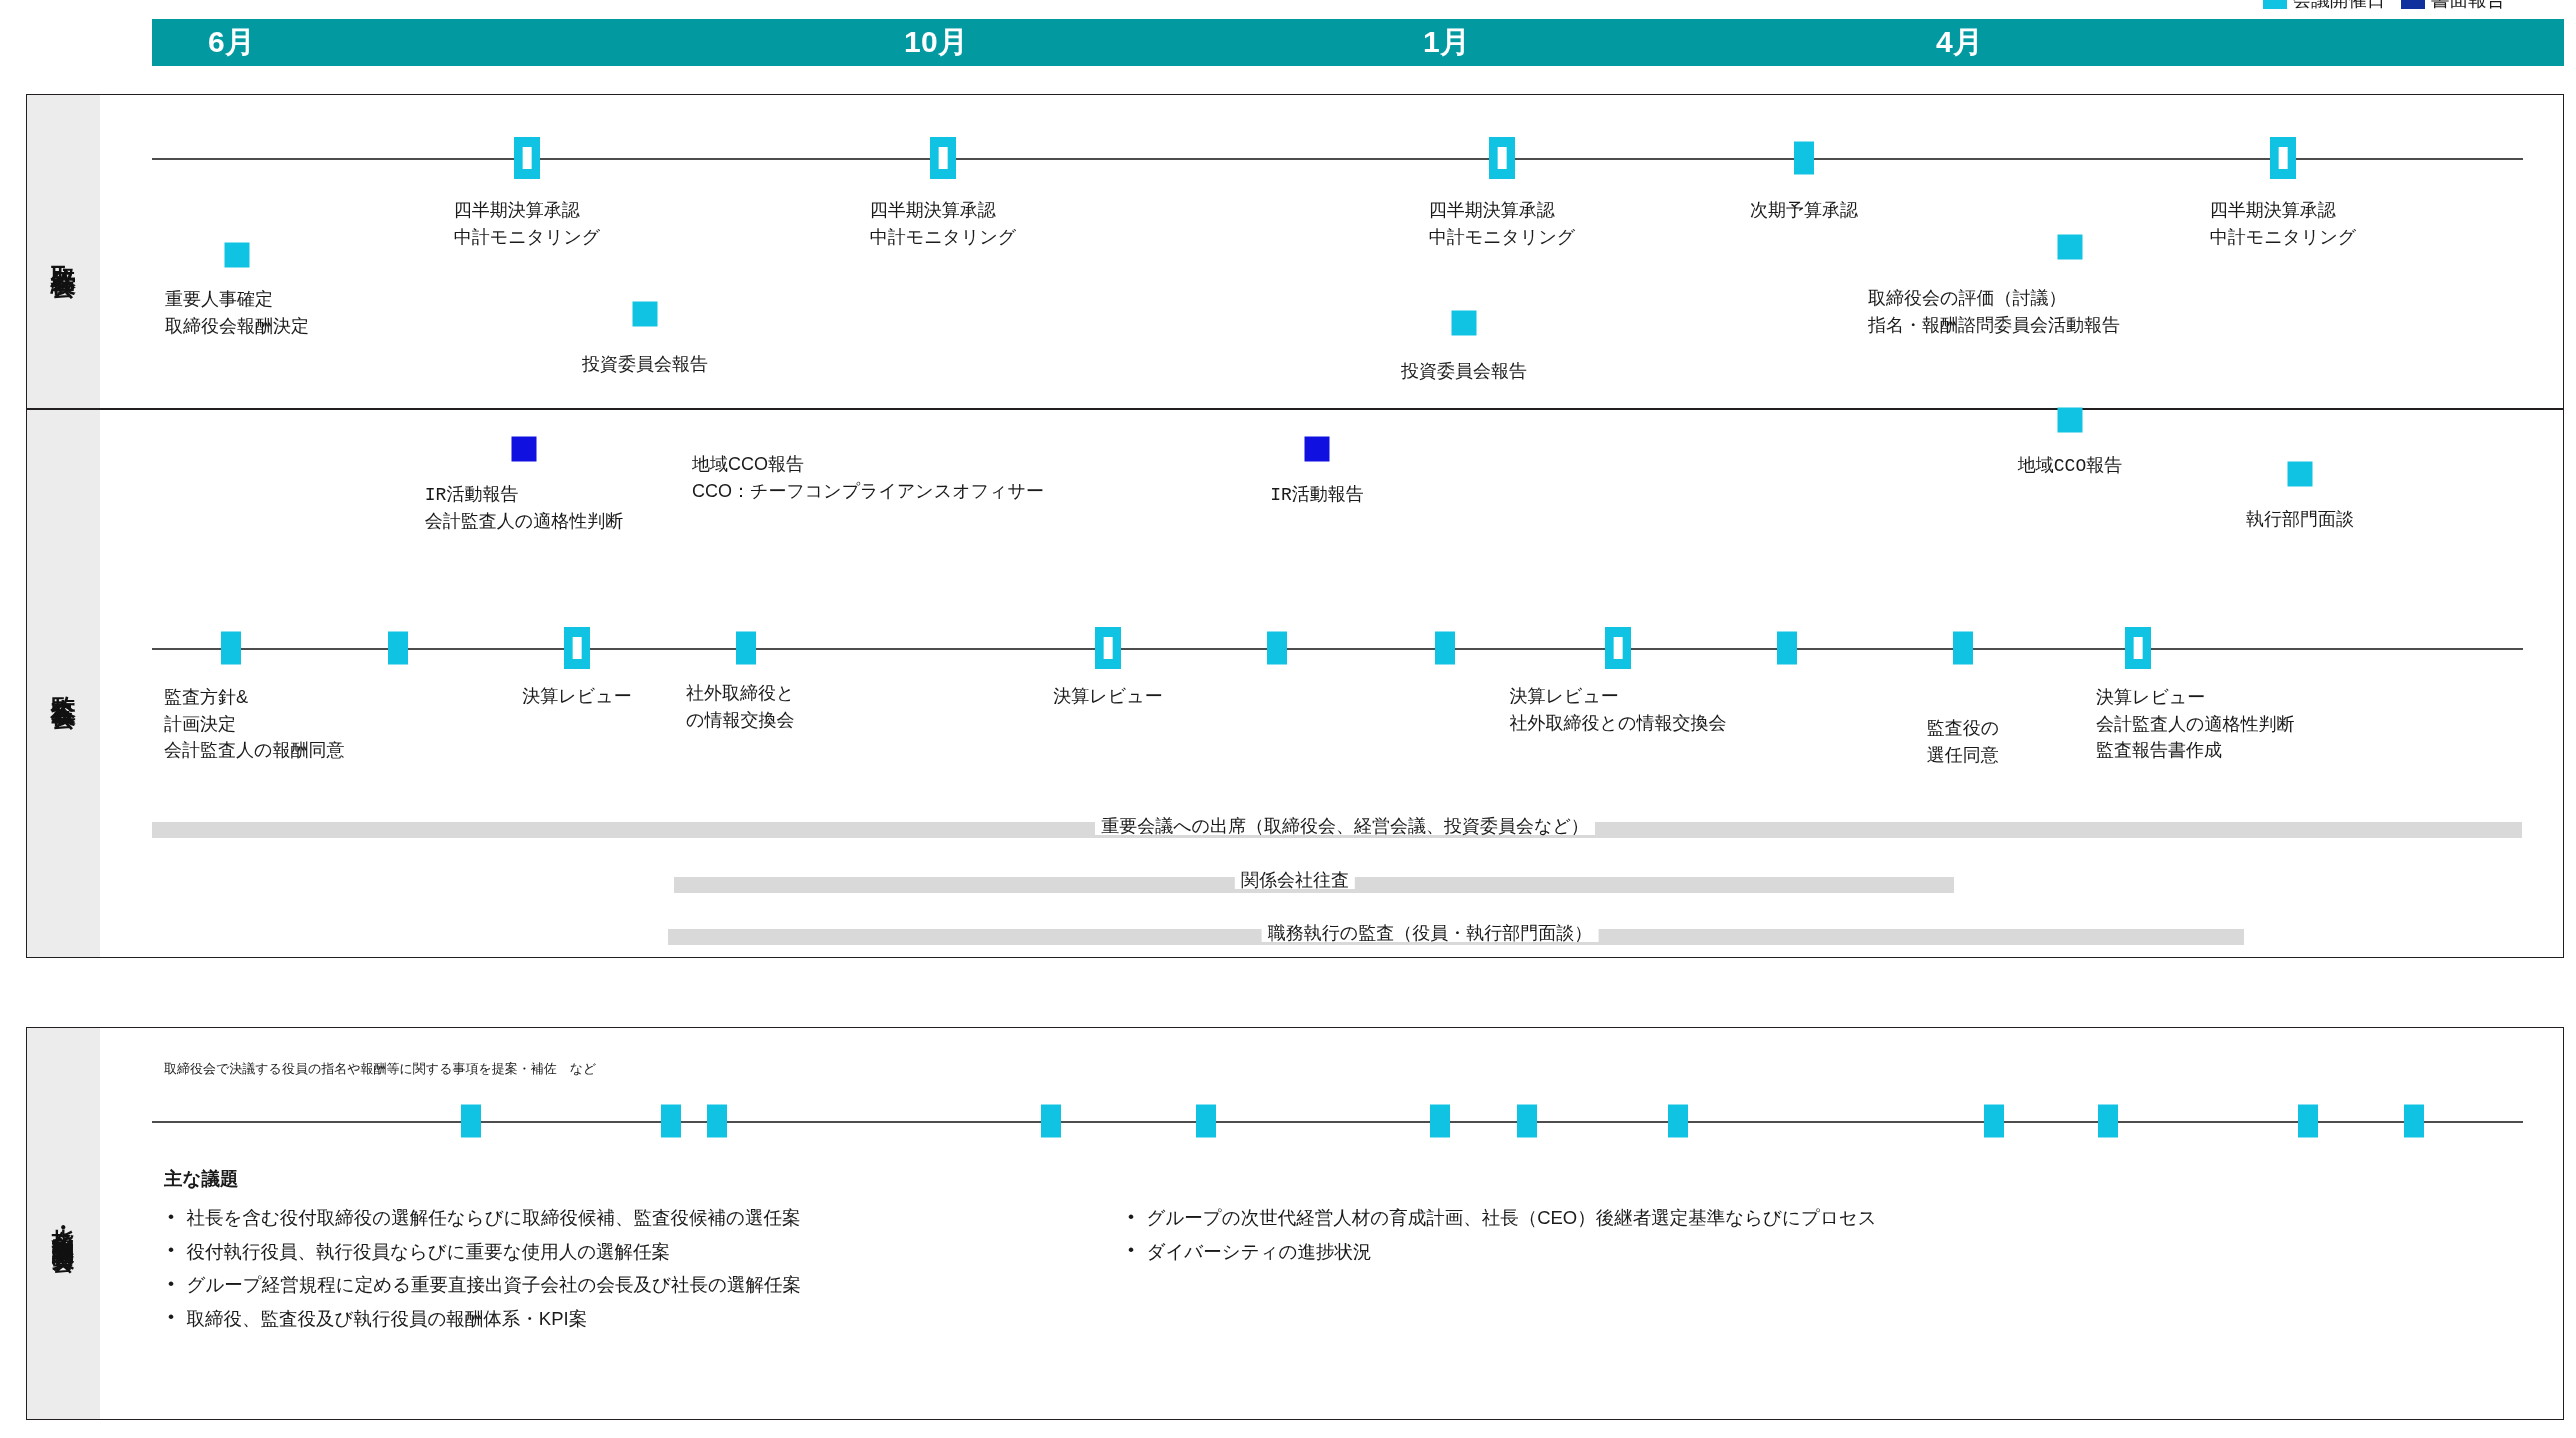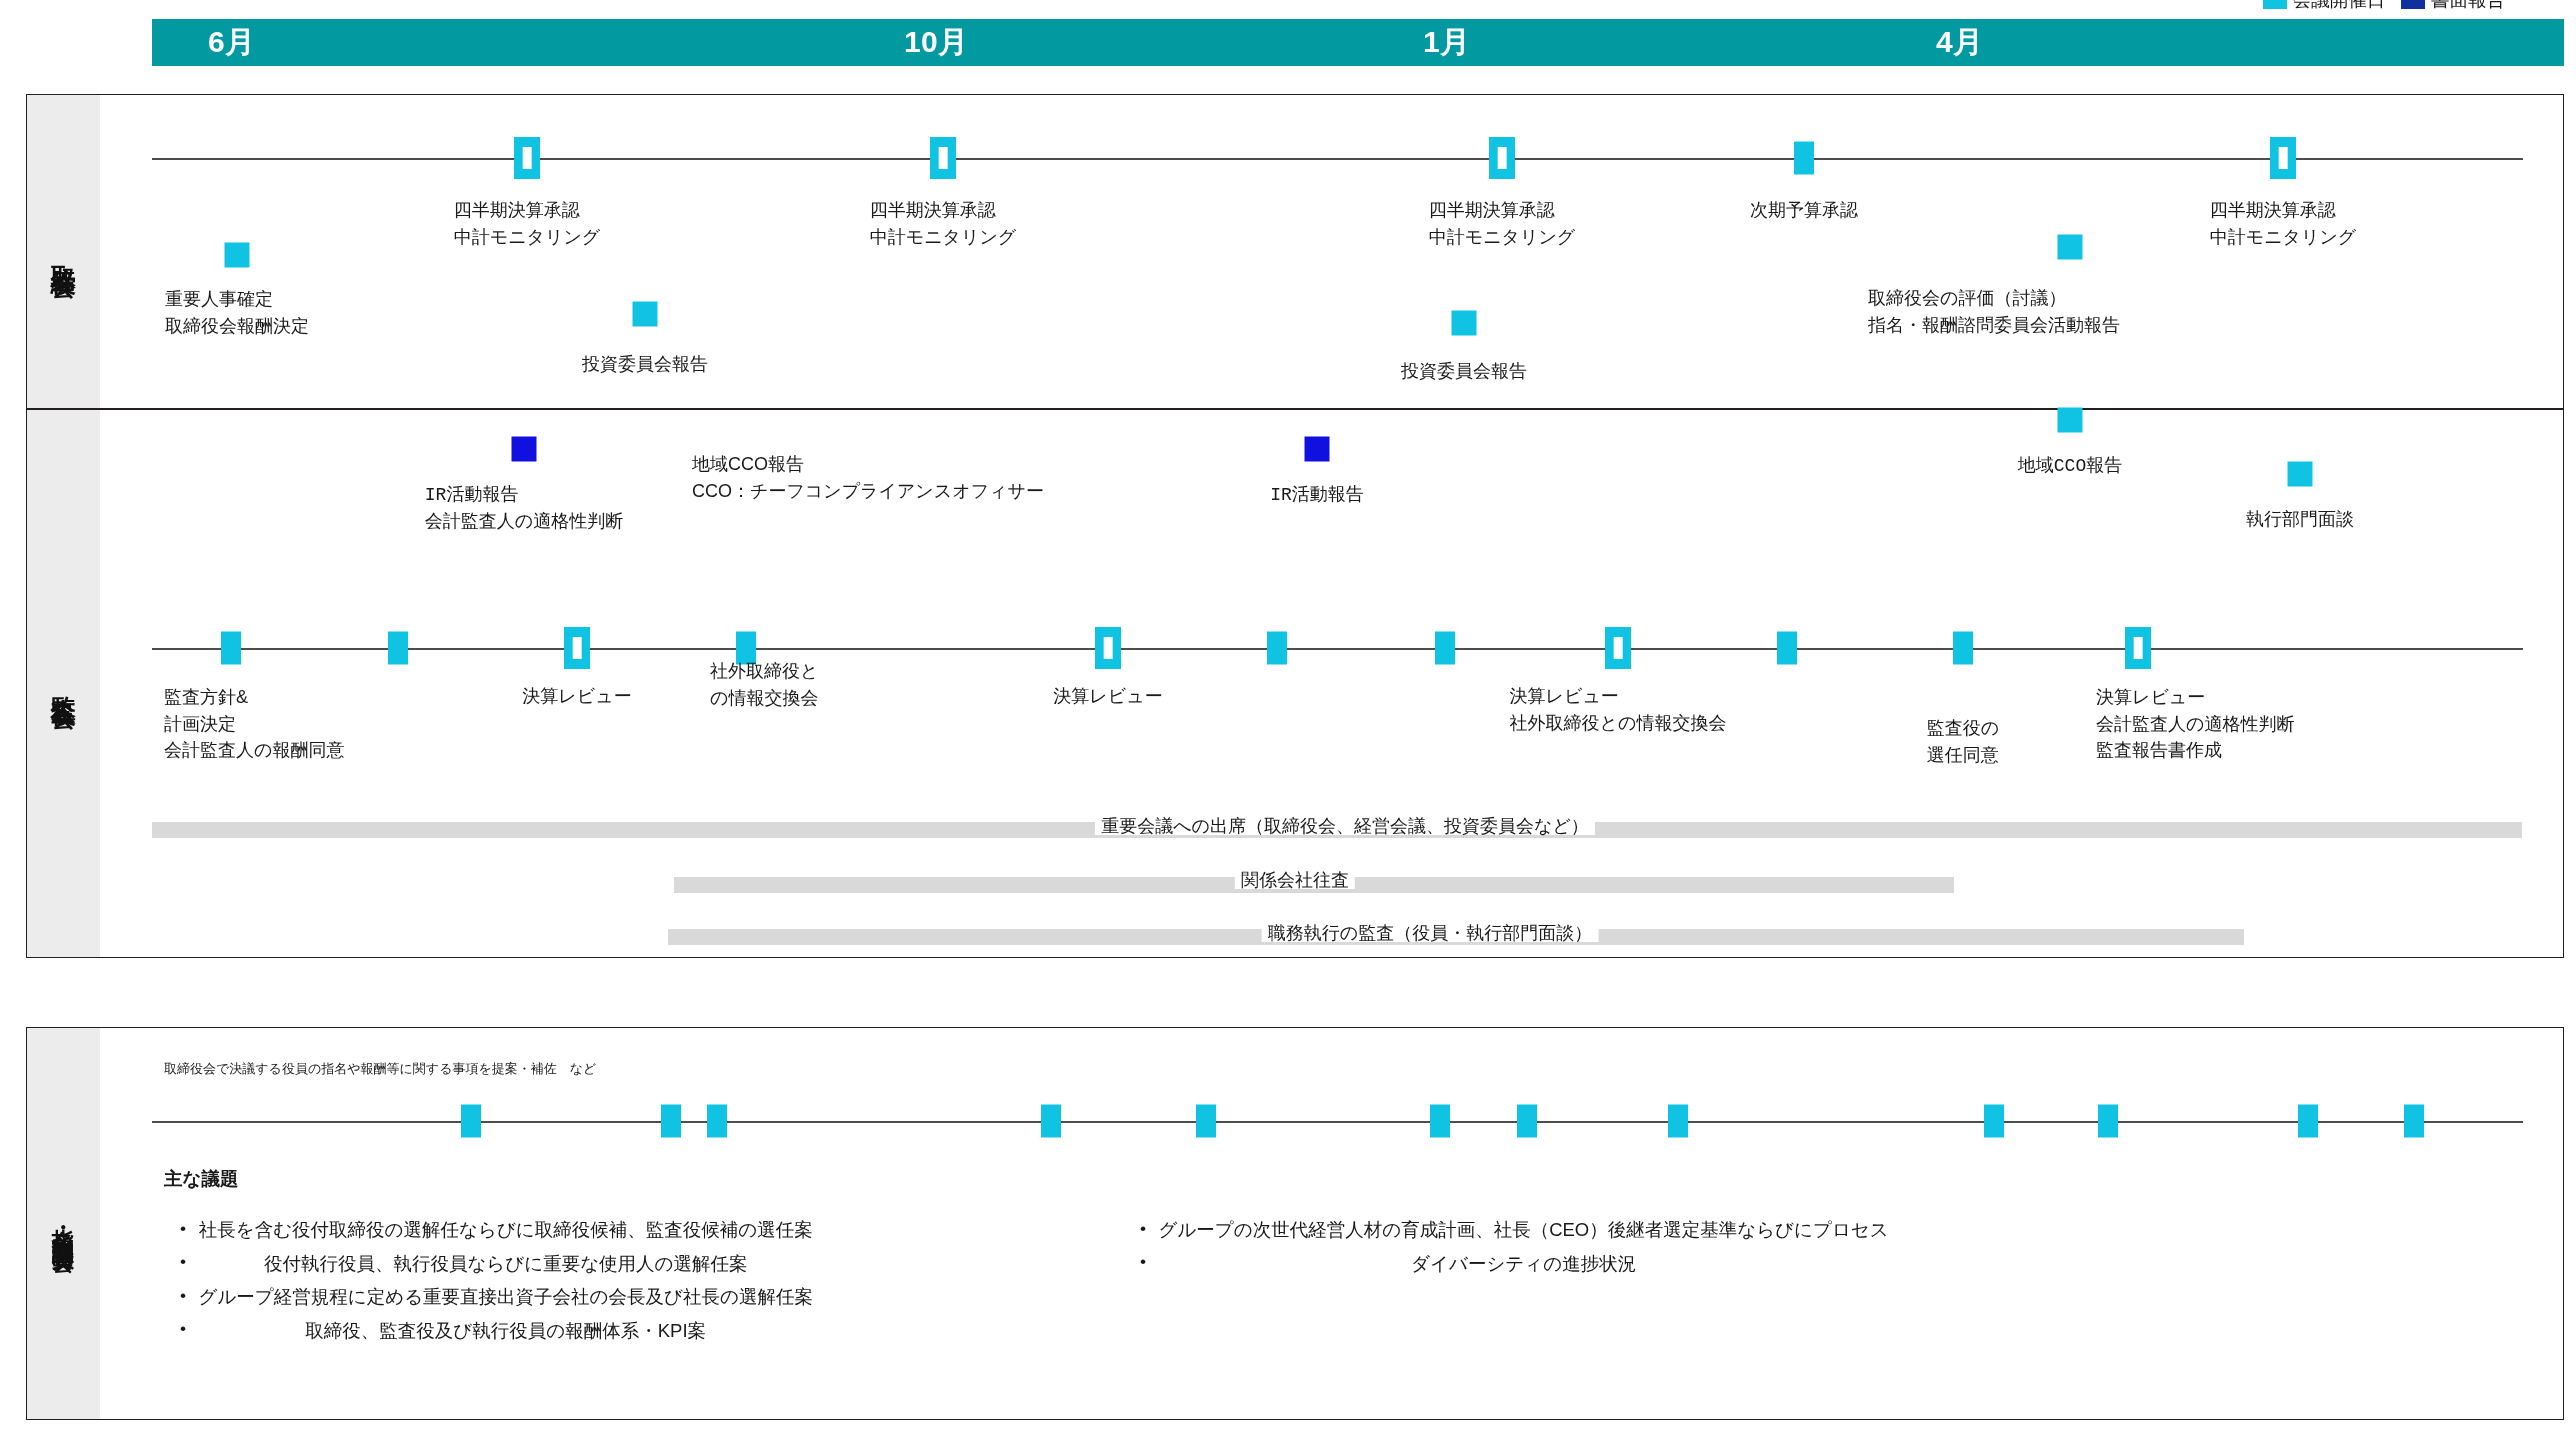--- a/index.html
+++ b/index.html
@@ -147,25 +147,24 @@
     font-size: 13px; line-height: 1;
     white-space: nowrap;
   }
   #nom-agenda-title {
     position: absolute;
     left: 164px; top: 1170px;
     font-size: 18.5px; font-weight: bold; line-height:1;
   }
   .bullet-list {
     position: absolute;
-    margin: 16px; padding: 0;
+    margin: 4px; padding: 0;
     list-style: none;
     font-size: 18.5px;
     line-height: 1;
-    text-align: center;
   }
   .bullet-list li {
     position: relative;
     padding-left: 18.5px;
     margin-bottom: 15px;
     white-space: nowrap;
   }
   .bullet-list li::before {
     content: "\2022";
     position: absolute;
@@ -283,21 +282,21 @@
 <div class="marker meeting-sm" style="left: 1963px; top: 648px;"></div>
 <div class="marker meeting-lg" style="left: 2138px; top: 648px;"></div>
 <div class="caption" style="left: 164px; top: 684px;">
     <div>監査方針&amp;</div>
     <div>計画決定</div>
     <div>会計監査人の報酬同意</div>
   </div>
 <div class="caption center" style="left: 577px; top: 684px;">
     <div>決算レビュー</div>
   </div>
-<div class="caption" style="left: 686px; top: 658px; margin-left: 24px;">
+<div class="caption" style="left: 686px; top: 680px;">
     <div>社外取締役と</div>
     <div>の情報交換会</div>
   </div>
 <div class="caption center" style="left: 1108px; top: 684px;">
     <div>決算レビュー</div>
   </div>
 <div class="caption center" style="left: 1618px; top: 684px;">
     <div>決算レビュー</div>
     <div>社外取締役との情報交換会</div>
   </div>

